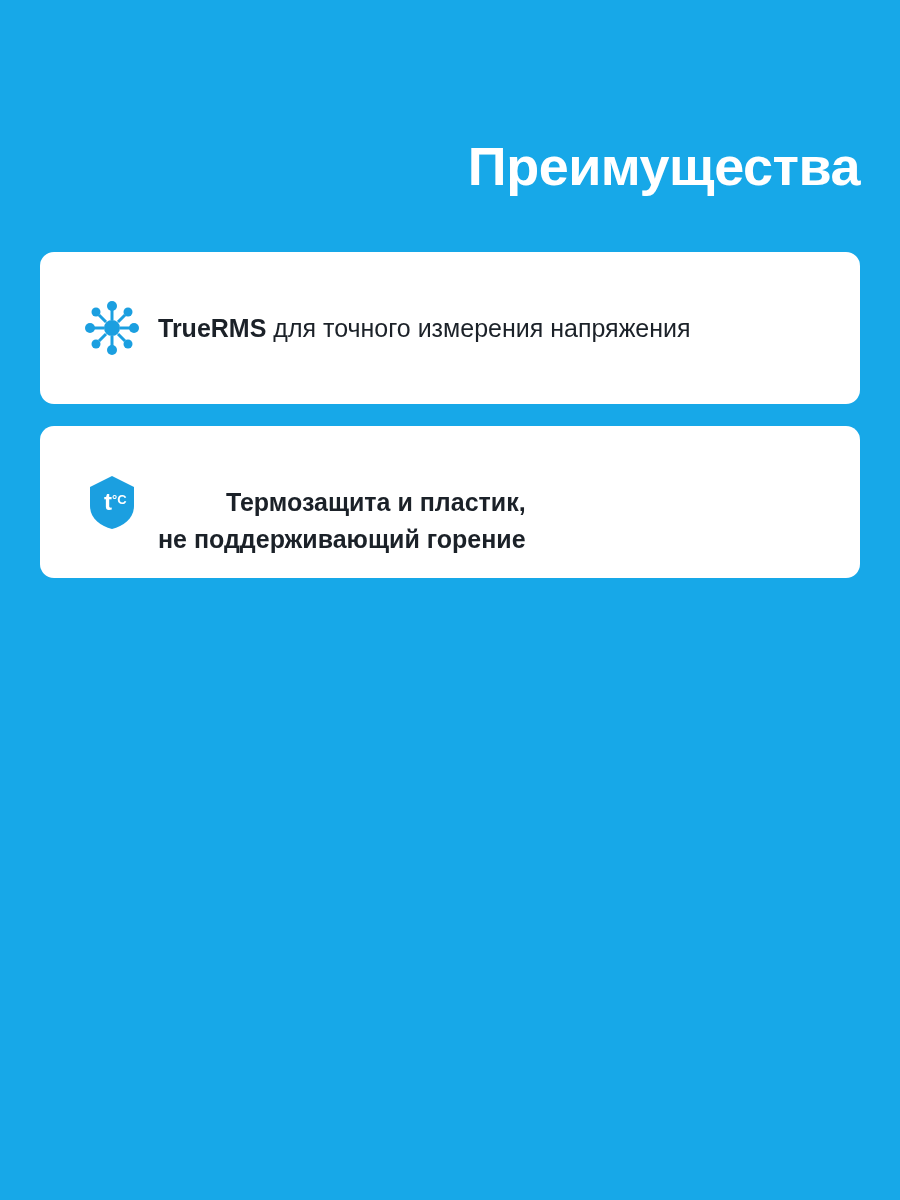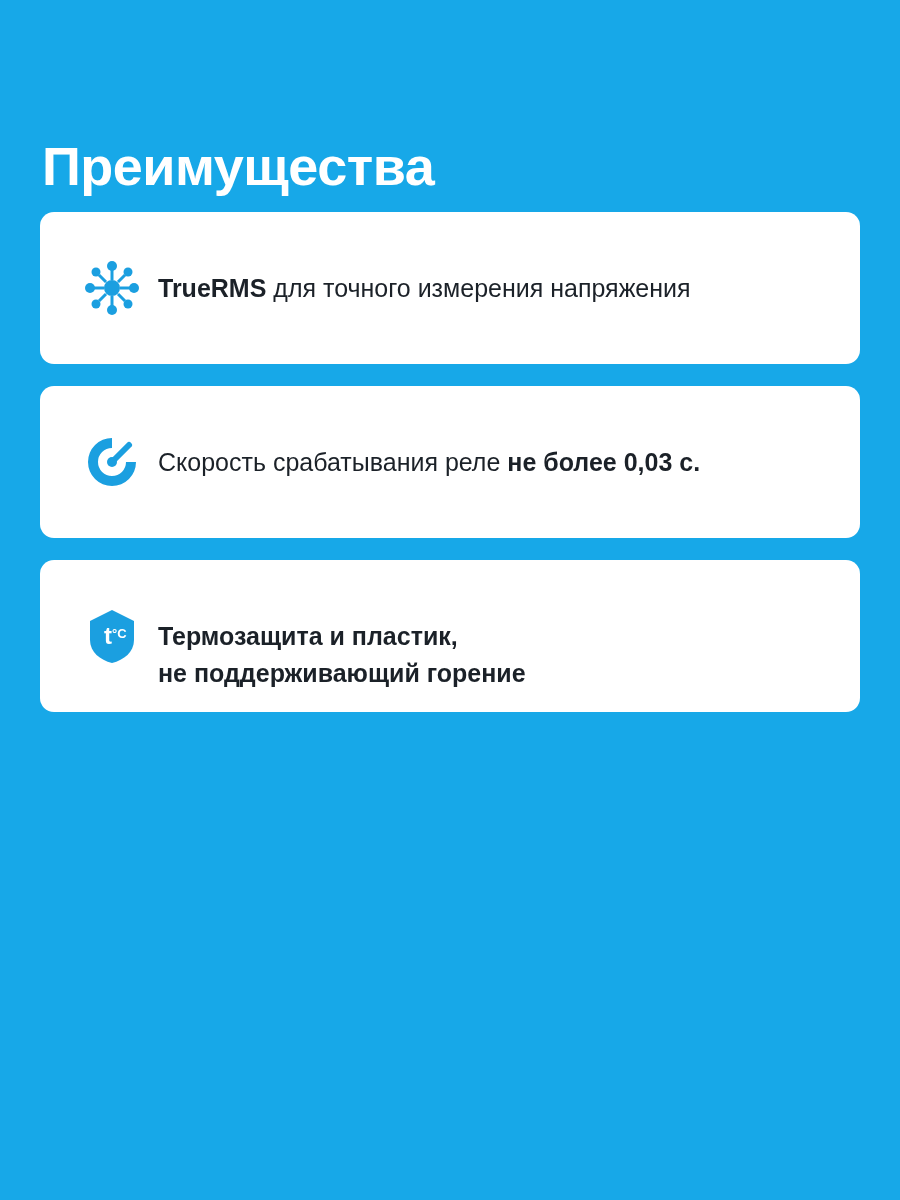--- a/index.html
+++ b/index.html
@@ -12,33 +12,34 @@
     background: #17a8e8;
     font-family: "Liberation Sans", sans-serif;
     overflow: hidden;
   }
   .page {
     position: relative;
     width: 900px;
     height: 1200px;
     box-sizing: border-box;
     padding: 0 40px;
+    text-align: right;
   }
   .page-title {
     margin: 0;
     padding-top: 136px;
     padding-left: 2px;
     color: #ffffff;
     font-size: 54px;
     line-height: 60px;
     font-weight: bold;
     letter-spacing: -0.5px;
   }
   .cards {
-    margin-top: 16px;
+    margin-top: 56px;
     display: flex;
     flex-direction: column;
     gap: 22px;
     border-radius: 19px;
   }
   .card {
     background: #ffffff;
     border-radius: 14px;
     min-height: 152px;
     display: flex;
@@ -101,32 +102,20 @@
             <line x1="17" y1="43" x2="24" y2="36"></line>
             <line x1="43" y1="43" x2="36" y2="36"></line>
           </g>
         </svg>
       </span>
       <div class="card-text">
         <b>TrueRMS</b><span> для точного измерения напряжения</span>
       </div>
     </div>
 
-    <div class="card">
-      <span class="card-icon">
-        <svg width="60" height="60" viewBox="0 0 60 60" aria-hidden="true">
-          <path d="M30 6 A24 24 0 1 0 54 30 L44 30 A14 14 0 1 1 30 16 Z" fill="#1b9fe0"></path>
-          <path d="M30 30 L47 13" stroke="#1b9fe0" stroke-width="6" stroke-linecap="round" fill="none"></path>
-          <circle cx="30" cy="30" r="5" fill="#1b9fe0"></circle>
-        </svg>
-      </span>
-      <div class="card-text">
-        <span>Скорость срабатывания реле </span><b>не более 0,03 с.</b>
-      </div>
-    </div>
 
     <div class="card">
       <span class="card-icon">
         <svg width="60" height="60" viewBox="0 0 60 60" aria-hidden="true">
           <path d="M30 4 L52 15 V34 C52 46 42 54 30 57 C18 54 8 46 8 34 V15 Z" fill="#1b9fe0"></path>
           <text x="22" y="38" font-family="Liberation Sans, sans-serif" font-size="24" font-weight="bold" fill="#ffffff">t</text>
           <text x="30" y="32" font-family="Liberation Sans, sans-serif" font-size="13" font-weight="bold" fill="#ffffff">°C</text>
         </svg>
       </span>
       <div class="card-text nowrap-block">

